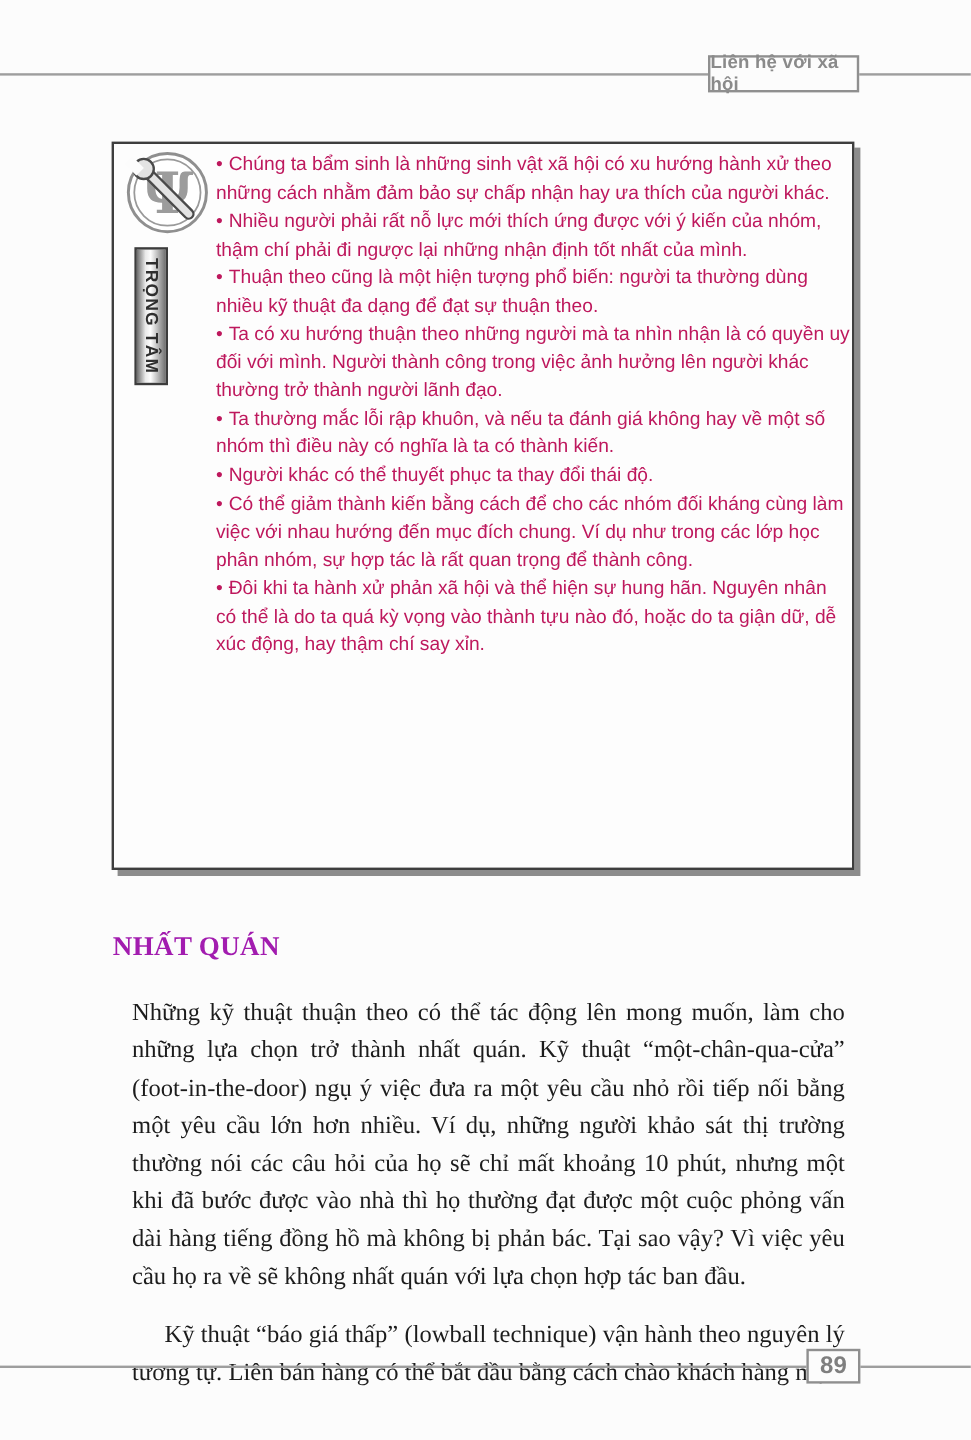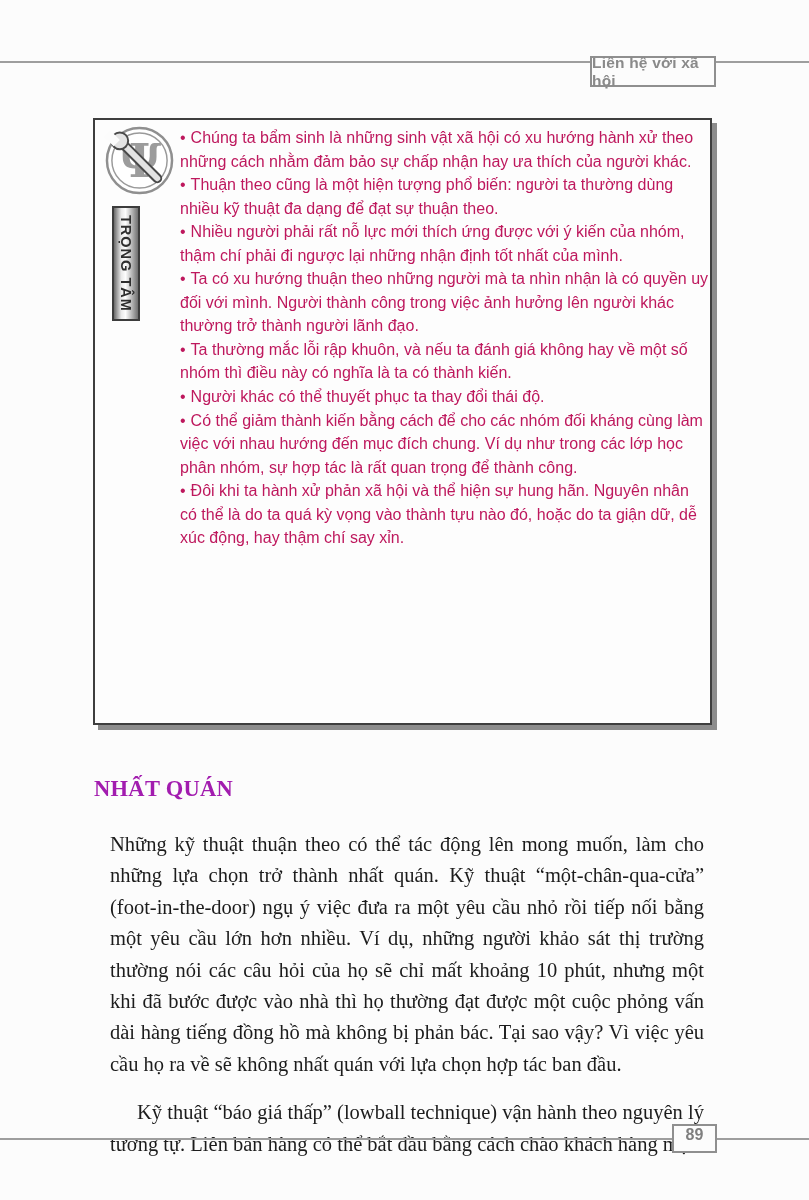--- a/index.html
+++ b/index.html
@@ -15,21 +15,20 @@
     position:absolute;left:0;top:61px;width:809px;height:2px;
     background:#9e9e9e;
   }
   .header-box{
     position:absolute;left:590px;top:46px;width:126px;height:31px;
     background:#fcfcfc;border:2px solid #8f8f8f;
     box-sizing:border-box;
     display:flex;align-items:center;justify-content:center;
     font-weight:bold;font-size:15.5px;color:#8a8a8a;
     letter-spacing:.2px;
-    margin-top:10px;
   }
   
   .focus-box{
     position:absolute;left:93px;top:118px;width:619px;height:607px;
     box-sizing:border-box;
     background:#fdfdfd;
     border:2px solid #3e3e3e;
     box-shadow:5px 5px 0 #8c8c8c;
   }
   .focus-icon{
@@ -69,22 +68,22 @@
   .body-text p.indent{text-indent:27px;}
   
   .footer-rule{
     position:absolute;left:0;top:1138px;width:809px;height:2px;
     background:#9e9e9e;
   }
   .footer-box{
     position:absolute;left:672px;top:1124px;width:45px;height:29px;
     box-sizing:border-box;
     background:#fcfcfc;border:2px solid #8f8f8f;
-    display:flex;justify-content:center;
-    font-weight:bold;font-size:16px;color:#7f7f7f;
+    display:flex;align-items:center;justify-content:center;
+    font-weight:bold;font-size:20px;color:#7f7f7f;
   }
 </style>
 </head>
 <body>
 
 <div class="header-rule"></div>
 <div class="header-box">
   <span>Liên hệ với xã hội</span>
 </div>
 
@@ -96,22 +95,22 @@
     <line x1="21" y1="21" x2="54" y2="54" stroke="#4a4a4a" stroke-width="10" stroke-linecap="round"></line>
     <line x1="21" y1="21" x2="54" y2="54" stroke="#e3e3e3" stroke-width="6" stroke-linecap="round"></line>
     <circle cx="16" cy="16" r="8.5" fill="#e3e3e3" stroke="#4a4a4a" stroke-width="2"></circle>
     <rect x="1" y="9" width="14" height="9" fill="#fcfcfc" transform="rotate(45 8 13.5)"></rect>
   </svg>
   <div class="focus-label">
     <span>TRỌNG TÂM</span>
   </div>
   <div class="bullet-list">
     <div class="bullet"><span class="marker">•</span><span>Chúng ta bẩm sinh là những sinh vật xã hội có xu hướng hành xử theo những cách nhằm đảm bảo sự chấp nhận hay ưa thích của người khác.</span></div>
+    <div class="bullet"><span class="marker">•</span><span>Nhiều người phải rất nỗ lực mới thích ứng được với ý kiến của nhóm, thậm chí phải đi ngược lại những nhận định tốt nhất của mình.</span></div>
     <div class="bullet"><span class="marker">•</span><span>Thuận theo cũng là một hiện tượng phổ biến: người ta thường dùng nhiều kỹ thuật đa dạng để đạt sự thuận theo.</span></div>
-    <div class="bullet"><span class="marker">•</span><span>Nhiều người phải rất nỗ lực mới thích ứng được với ý kiến của nhóm, thậm chí phải đi ngược lại những nhận định tốt nhất của mình.</span></div>
     <div class="bullet"><span class="marker">•</span><span>Ta có xu hướng thuận theo những người mà ta nhìn nhận là có quyền uy đối với mình. Người thành công trong việc ảnh hưởng lên người khác thường trở thành người lãnh đạo.</span></div>
     <div class="bullet"><span class="marker">•</span><span>Ta thường mắc lỗi rập khuôn, và nếu ta đánh giá không hay về một số nhóm thì điều này có nghĩa là ta có thành kiến.</span></div>
     <div class="bullet"><span class="marker">•</span><span>Người khác có thể thuyết phục ta thay đổi thái độ.</span></div>
     <div class="bullet"><span class="marker">•</span><span>Có thể giảm thành kiến bằng cách để cho các nhóm đối kháng cùng làm việc với nhau hướng đến mục đích chung. Ví dụ như trong các lớp học phân nhóm, sự hợp tác là rất quan trọng để thành công.</span></div>
     <div class="bullet"><span class="marker">•</span><span>Đôi khi ta hành xử phản xã hội và thể hiện sự hung hãn. Nguyên nhân có thể là do ta quá kỳ vọng vào thành tựu nào đó, hoặc do ta giận dữ, dễ xúc động, hay thậm chí say xỉn.</span></div>
   </div>
 </div>
 
 <div class="section-heading">NHẤT QUÁN</div>
 <div class="body-text">

